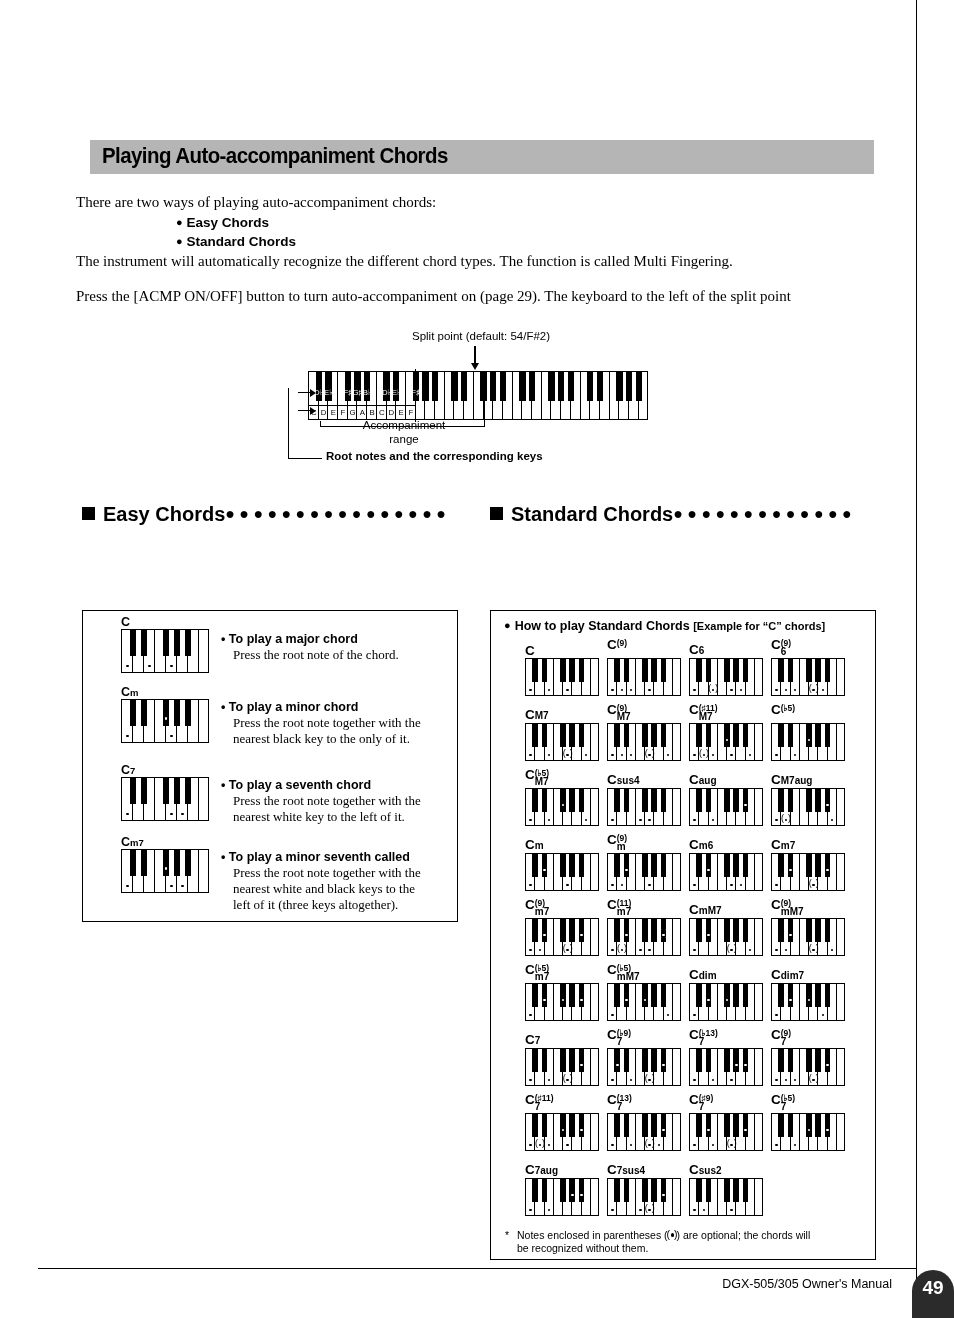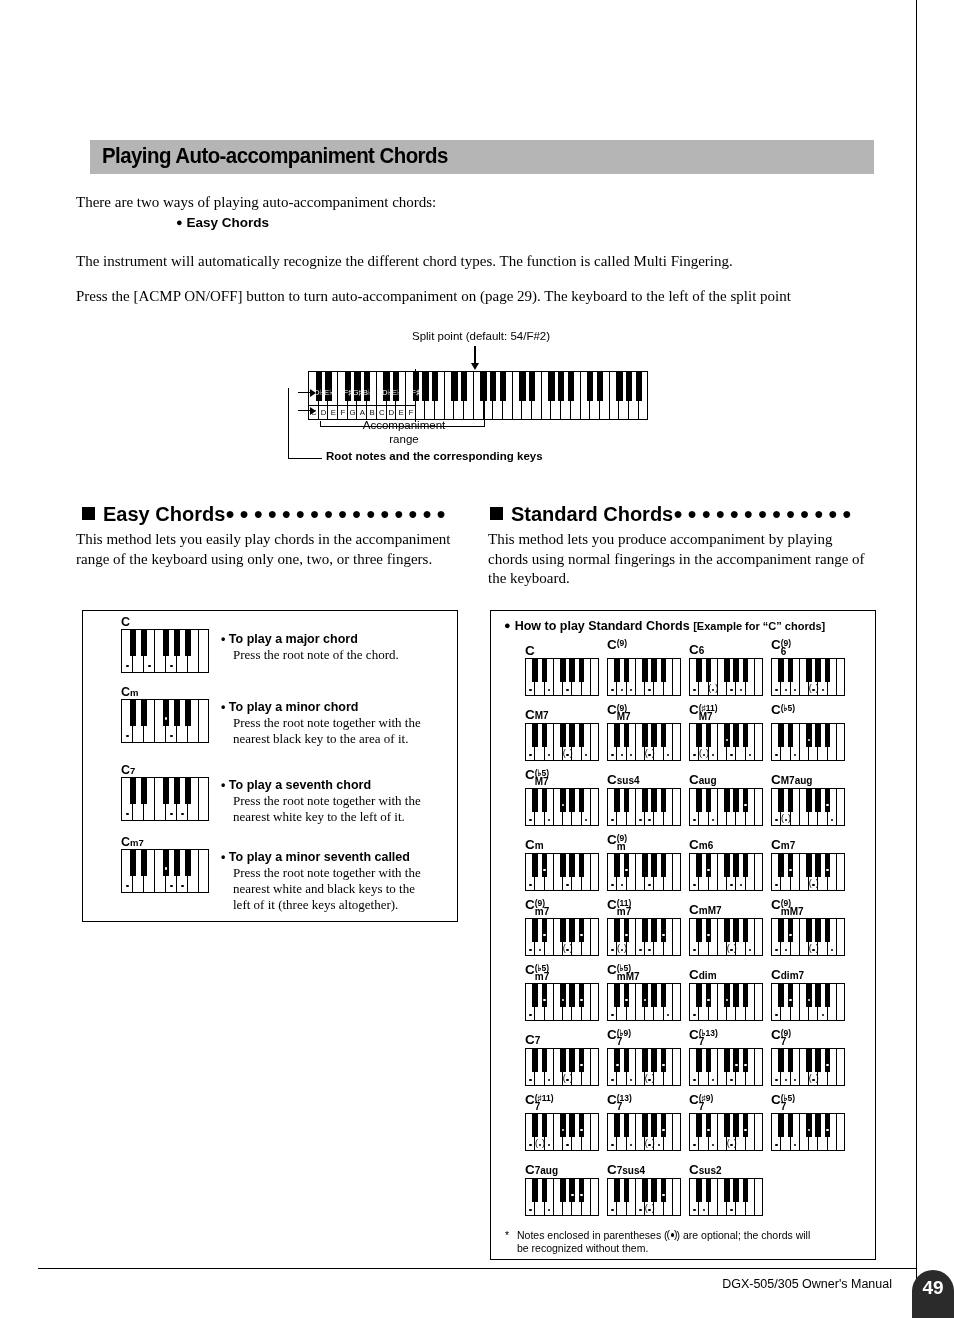--- a/index.html
+++ b/index.html
@@ -296,20 +296,24 @@
 
   <div id="title-bar">
     <span>Playing Auto-accompaniment Chords</span>
   </div>
 
   <div id="intro1" class="body-text">
     <div>There are two ways of playing auto-accompaniment chords:</div>
     <div class="bullet-line">
       <span class="dot">●</span>
       <span>Easy Chords</span>
+    </div>
+    <div class="bullet-line">
+      <span class="dot">●</span>
+      <span>Standard Chords</span>
     </div>
   </div>
   <div id="intro2" class="body-text">The instrument will automatically recognize the different chord types. The function is called Multi Fingering.</div>
   <div id="intro3" class="body-text">
     <div>Press the [ACMP ON/OFF] button to turn auto-accompaniment on (page 29). The keyboard to the left of the split point</div>
   </div>
 
   <div id="kbd-diagram">
     <div id="split-label">Split point (default: 54/F#2)</div>
     <div id="split-arrow"></div>
@@ -409,21 +413,20 @@
       <span>Accompaniment</span><br>
       <span>range</span>
     </div>
     <div id="root-bracket"></div>
     <div id="root-text">Root notes and the corresponding keys</div>
   </div>
 
   <div id="easy-head" class="sec-head">
     <span class="sq"></span><span>Easy Chords</span><span class="dotrun">●●●●●●●●●●●●●●●●</span>
   </div>
-  <div id="easy-body" class="sec-body">This method lets you easily play chords in the accompaniment range of the keyboard using only one, two, or three fingers.</div>
 
   <div id="easy-box">
       <div class="ez-name" style="left: 38px; top: 4px;"><span>C</span></div>
       <div class="mkbd" style="width: 88px; height: 44px; position: absolute; left: 38px; top: 18px;">
         <div class="w" style="left: 0px; width: 11px;"></div>
         <div class="w" style="left: 11px; width: 11px;"></div>
         <div class="w" style="left: 22px; width: 11px;"></div>
         <div class="w" style="left: 33px; width: 11px;"></div>
         <div class="w" style="left: 44px; width: 11px;"></div>
         <div class="w" style="left: 55px; width: 11px;"></div>
@@ -451,21 +454,21 @@
         <div class="w last" style="left: 77px; width: 11px;"></div>
         <div class="b" style="left: 7.59px; width: 6.82px; height: 26.4px;"></div>
         <div class="b" style="left: 18.59px; width: 6.82px; height: 26.4px;"></div>
         <div class="b" style="left: 40.59px; width: 6.82px; height: 26.4px;"></div>
         <div class="b" style="left: 51.59px; width: 6.82px; height: 26.4px;"></div>
         <div class="b" style="left: 62.59px; width: 6.82px; height: 26.4px;"></div>
         <div class="dot" style="left: 4.2px; top: 34.78px;"></div>
         <div class="dot" style="left: 48.2px; top: 34.78px;"></div>
         <div class="dot onblack" style="left: 42.7px; top: 17.18px;"></div>
       </div>
-      <div class="ez-desc" style="left: 138px; top: 88px; width: 228px;"><b>• To play a minor chord</b><span class="ln">Press the root note together with the</span><span class="ln">nearest black key to the area of it.</span></div>
+      <div class="ez-desc" style="left: 138px; top: 88px; width: 228px;"><b>• To play a minor chord</b><span class="ln">Press the root note together with the</span><span class="ln">nearest black key to the only of it.</span></div>
       <div class="ez-name" style="left: 38px; top: 152px;"><span>C</span><span class="sub">7</span></div>
       <div class="mkbd" style="width: 88px; height: 44px; position: absolute; left: 38px; top: 166px;">
         <div class="w" style="left: 0px; width: 11px;"></div>
         <div class="w" style="left: 11px; width: 11px;"></div>
         <div class="w" style="left: 22px; width: 11px;"></div>
         <div class="w" style="left: 33px; width: 11px;"></div>
         <div class="w" style="left: 44px; width: 11px;"></div>
         <div class="w" style="left: 55px; width: 11px;"></div>
         <div class="w" style="left: 66px; width: 11px;"></div>
         <div class="w last" style="left: 77px; width: 11px;"></div>
@@ -498,21 +501,20 @@
         <div class="dot" style="left: 48.2px; top: 34.78px;"></div>
         <div class="dot" style="left: 59.2px; top: 34.78px;"></div>
         <div class="dot onblack" style="left: 42.7px; top: 17.18px;"></div>
       </div>
       <div class="ez-desc" style="left: 138px; top: 238px; width: 228px;"><b>• To play a minor seventh called</b><span class="ln">Press the root note together with the</span><span class="ln">nearest white and black keys to the</span><span class="ln">left of it (three keys altogether).</span></div>
     </div>
 
   <div id="std-head" class="sec-head">
     <span class="sq"></span><span>Standard Chords</span><span class="dotrun">●●●●●●●●●●●●●</span>
   </div>
-  <div id="std-body" class="sec-body">This method lets you produce accompaniment by playing chords using normal fingerings in the accompaniment range of the keyboard.</div>
 
   <div id="std-box">
     <div id="std-box-head">
       <span class="dotc">●</span><span>How to play Standard Chords</span>
       <span class="ex">[Example for “C” chords]</span>
     </div>
     <div id="std-note">
       <span class="star">*</span>
       <span class="txt"><span>Notes enclosed in parentheses (</span><span class="optglyph"><span class="pt"></span></span><span>) are optional; the chords will</span><br><span>be recognized without them.</span></span>
     </div>

